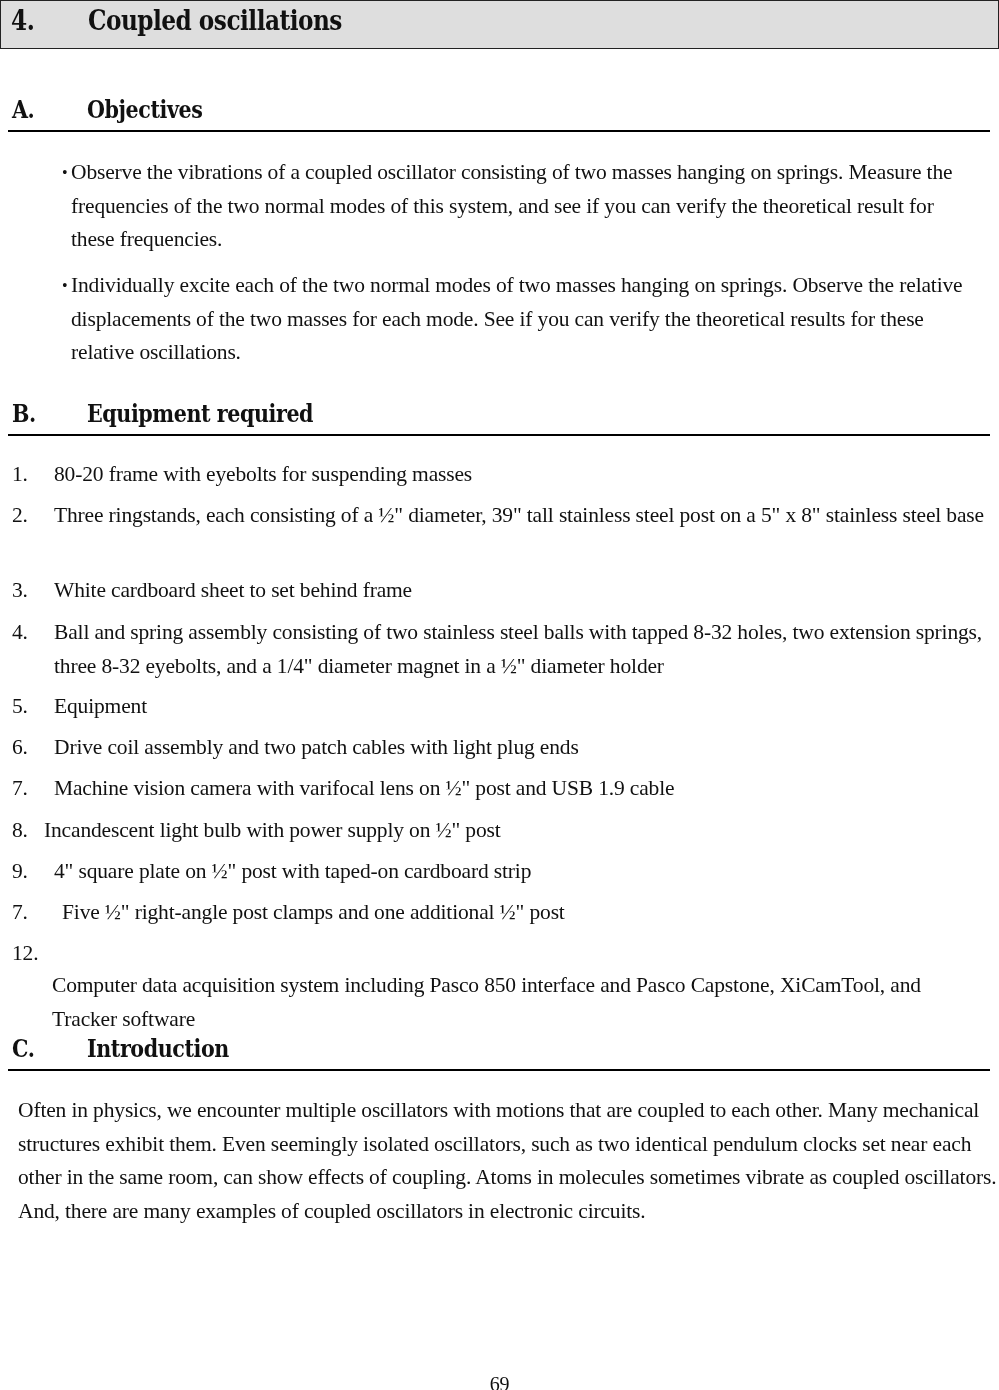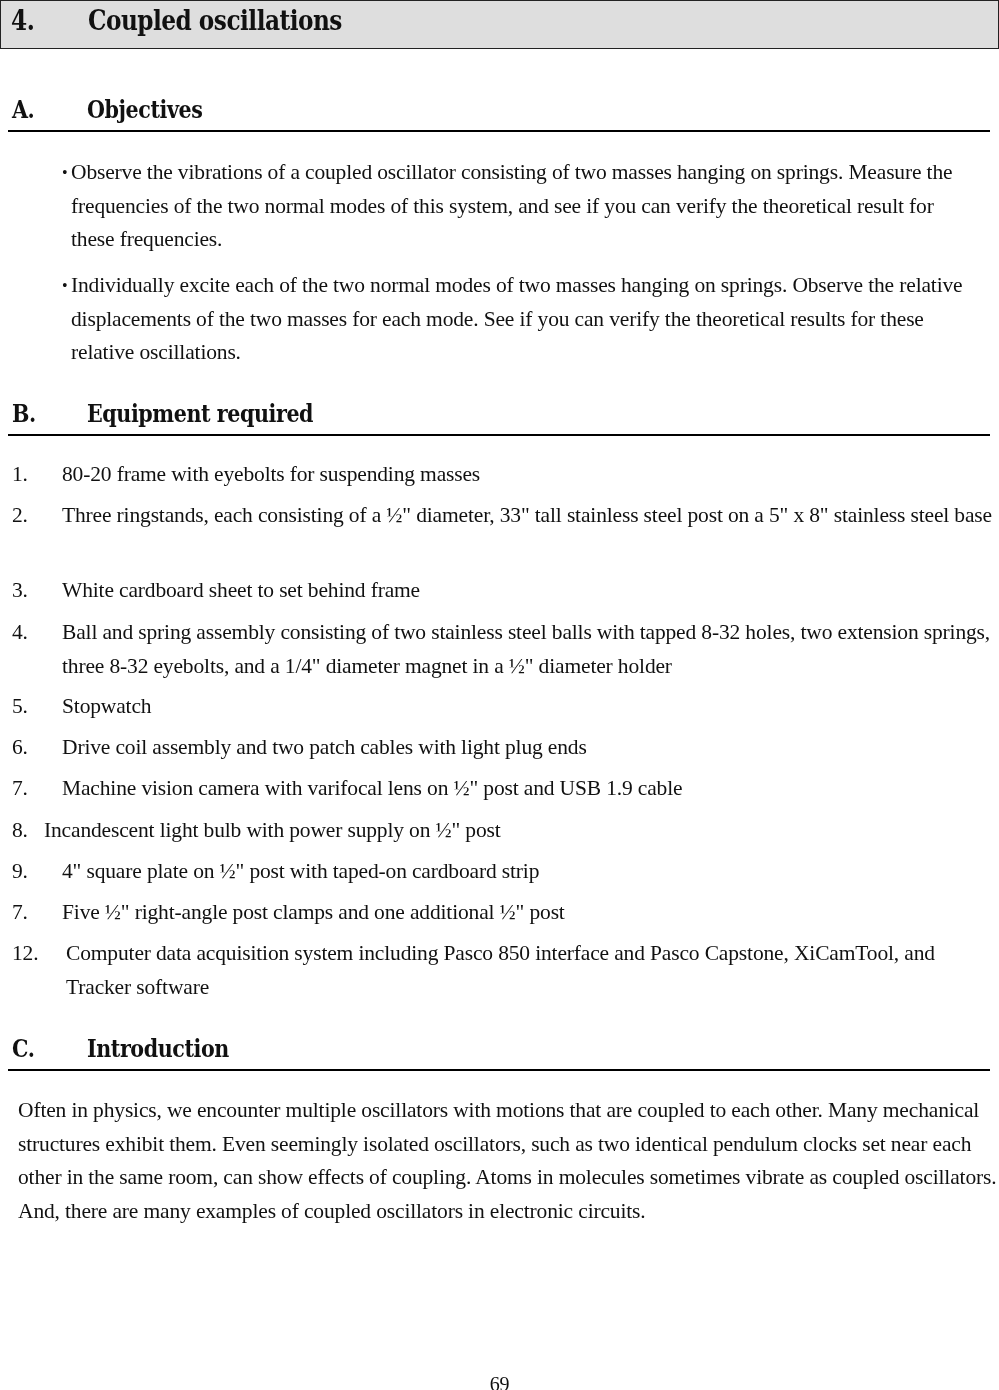--- a/index.html
+++ b/index.html
@@ -37,21 +37,21 @@
 
   .text {
     font-size: 21.5px; line-height: 33.5px; letter-spacing: -0.15px;
   }
   .bullet-item { position: absolute; left: 0; width: 999px; }
   .bullet-dot { position: absolute; left: 62px; top: 0; font-size: 16px; }
   .bullet-text { position: absolute; left: 71px; width: 895px; }
 
   .num-item { position: absolute; left: 12px; width: 975px; }
   .num-label { position: absolute; left: 0; top: 0; }
-  .num-text { position: absolute; left: 50px; width: 930px; }
+  .num-text { position: absolute; left: 42px; width: 930px; }
 
   .para { position: absolute; left: 18px; width: 980px; }
   .page-number {
     position: absolute; top: 1368px; left: 0; width: 999px; text-align: center;
     font-size: 20px;
   }
 </style>
 </head>
 <body>
 
@@ -78,33 +78,33 @@
   <span class="section-letter">B.</span>
   <span class="section-title">Equipment required</span>
 </div>
 
 <div class="num-item text" style="top:458px;">
   <span class="num-label">1.</span>
   <span class="num-text">80-20 frame with eyebolts for suspending masses</span>
 </div>
 <div class="num-item text" style="top:499px;">
   <span class="num-label">2.</span>
-  <span class="num-text">Three ringstands, each consisting of a ½" diameter, 33" tall stainless steel post on a 5" x 8" stainless steel base</span>
+  <span class="num-text">Three ringstands, each consisting of a ½" diameter, 39" tall stainless steel post on a 5" x 8" stainless steel base</span>
 </div>
 <div class="num-item text" style="top:574px;">
   <span class="num-label">3.</span>
   <span class="num-text">White cardboard sheet to set behind frame</span>
 </div>
 <div class="num-item text" style="top:616px;">
   <span class="num-label">4.</span>
   <span class="num-text">Ball and spring assembly consisting of two stainless steel balls with tapped 8-32 holes, two extension springs, three 8-32 eyebolts, and a 1/4" diameter magnet in a ½" diameter holder</span>
 </div>
 <div class="num-item text" style="top:690px;">
   <span class="num-label">5.</span>
-  <span class="num-text">Stopwatch</span>
+  <span class="num-text">Equipment</span>
 </div>
 <div class="num-item text" style="top:731px;">
   <span class="num-label">6.</span>
   <span class="num-text">Drive coil assembly and two patch cables with light plug ends</span>
 </div>
 <div class="num-item text" style="top:772px;">
   <span class="num-label">7.</span>
   <span class="num-text">Machine vision camera with varifocal lens on ½" post and USB 1.9 cable</span>
 </div>
 <div class="num-item text" style="top:814px;">
@@ -114,21 +114,21 @@
 <div class="num-item text" style="top:855px;">
   <span class="num-label">9.</span>
   <span class="num-text">4" square plate on ½" post with taped-on cardboard strip</span>
 </div>
 <div class="num-item text" style="top:896px;">
   <span class="num-label">7.</span>
   <span class="num-text" style="left:50px;">Five ½" right-angle post clamps and one additional ½" post</span>
 </div>
 <div class="num-item text" style="top:937px;">
   <span class="num-label">12.</span>
-  <span class="num-text" style="left:54px; width:900px; text-indent:0;">Computer data acquisition system including Pasco 850 interface and Pasco Capstone, XiCamTool, and Tracker software</span>
+  <span class="num-text" style="left:40px; width:900px; text-indent:0;margin-top:32px;">Computer data acquisition system including Pasco 850 interface and Pasco Capstone, XiCamTool, and Tracker software</span>
 </div>
 
 <div class="section-head" style="top:1033px;">
   <span class="section-letter">C.</span>
   <span class="section-title">Introduction</span>
 </div>
 
 <div class="para text" style="top:1094px;">Often in physics, we encounter multiple oscillators with motions that are coupled to each other. Many mechanical structures exhibit them. Even seemingly isolated oscillators, such as two identical pendulum clocks set near each other in the same room, can show effects of coupling. Atoms in molecules sometimes vibrate as coupled oscillators. And, there are many examples of coupled oscillators in electronic circuits.</div>
 
 <div class="page-number text">69</div>

